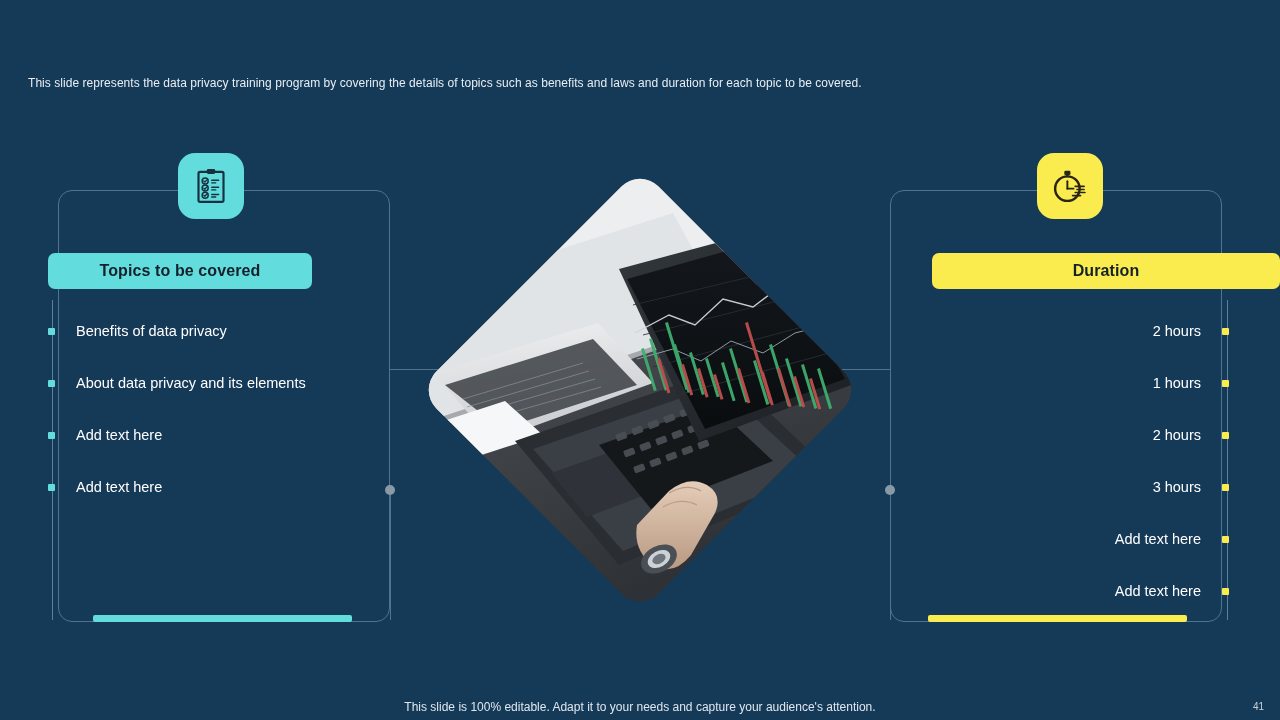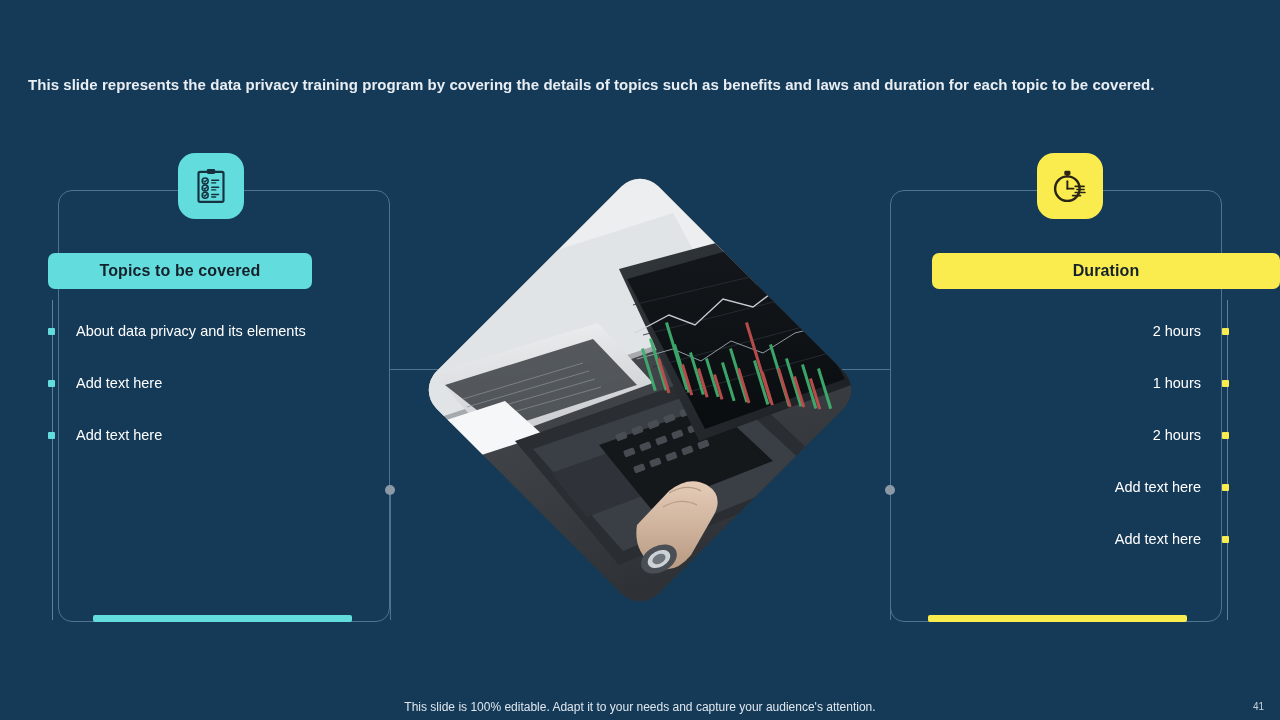--- a/index.html
+++ b/index.html
@@ -12,21 +12,21 @@
   .slide { position:relative; width:1280px; height:720px; background:#153a58; }
 
   
   .title {
     position:absolute; left:28px; top:22px;
     font-size:38px; font-weight:700; color:#ffffff;
     letter-spacing:-0.2px;
   }
   .subtitle {
     position:absolute; left:28px; top:76px;
-    font-size:15px; color:#e8eef3; font-weight:700;
+    font-size:12px; color:#e8eef3; font-weight:400;
     letter-spacing:0.05px;
   }
 
   
   .panel {
     position:absolute;
     border:1px solid #4e7491;
     border-radius:14px;
     background:transparent;
   }
@@ -156,20 +156,24 @@
       <rect x="24" y="36.4" width="6.5" height="1.6" rx="0.8" fill="#16313f"></rect>
     </svg>
   </div>
 
   <div class="pill pill-left">Topics to be covered</div>
 
   <div class="vline vline-left"></div>
   <div class="list list-left">
     <div class="item">
       <span class="bullet"></span>
+      <span>Benefits of data privacy</span>
+    </div>
+    <div class="item">
+      <span class="bullet"></span>
       <span>About data privacy and its elements</span>
     </div>
     <div class="item">
       <span class="bullet"></span>
       <span>Add text here</span>
     </div>
     <div class="item">
       <span class="bullet"></span>
       <span>Add text here</span>
     </div>
@@ -200,20 +204,24 @@
       <span class="bullet"></span>
       <span>2 hours</span>
     </div>
     <div class="item">
       <span class="bullet"></span>
       <span>1 hours</span>
     </div>
     <div class="item">
       <span class="bullet"></span>
       <span>2 hours</span>
+    </div>
+    <div class="item">
+      <span class="bullet"></span>
+      <span>3 hours</span>
     </div>
     <div class="item">
       <span class="bullet"></span>
       <span>Add text here</span>
     </div>
     <div class="item">
       <span class="bullet"></span>
       <span>Add text here</span>
     </div>
   </div>

